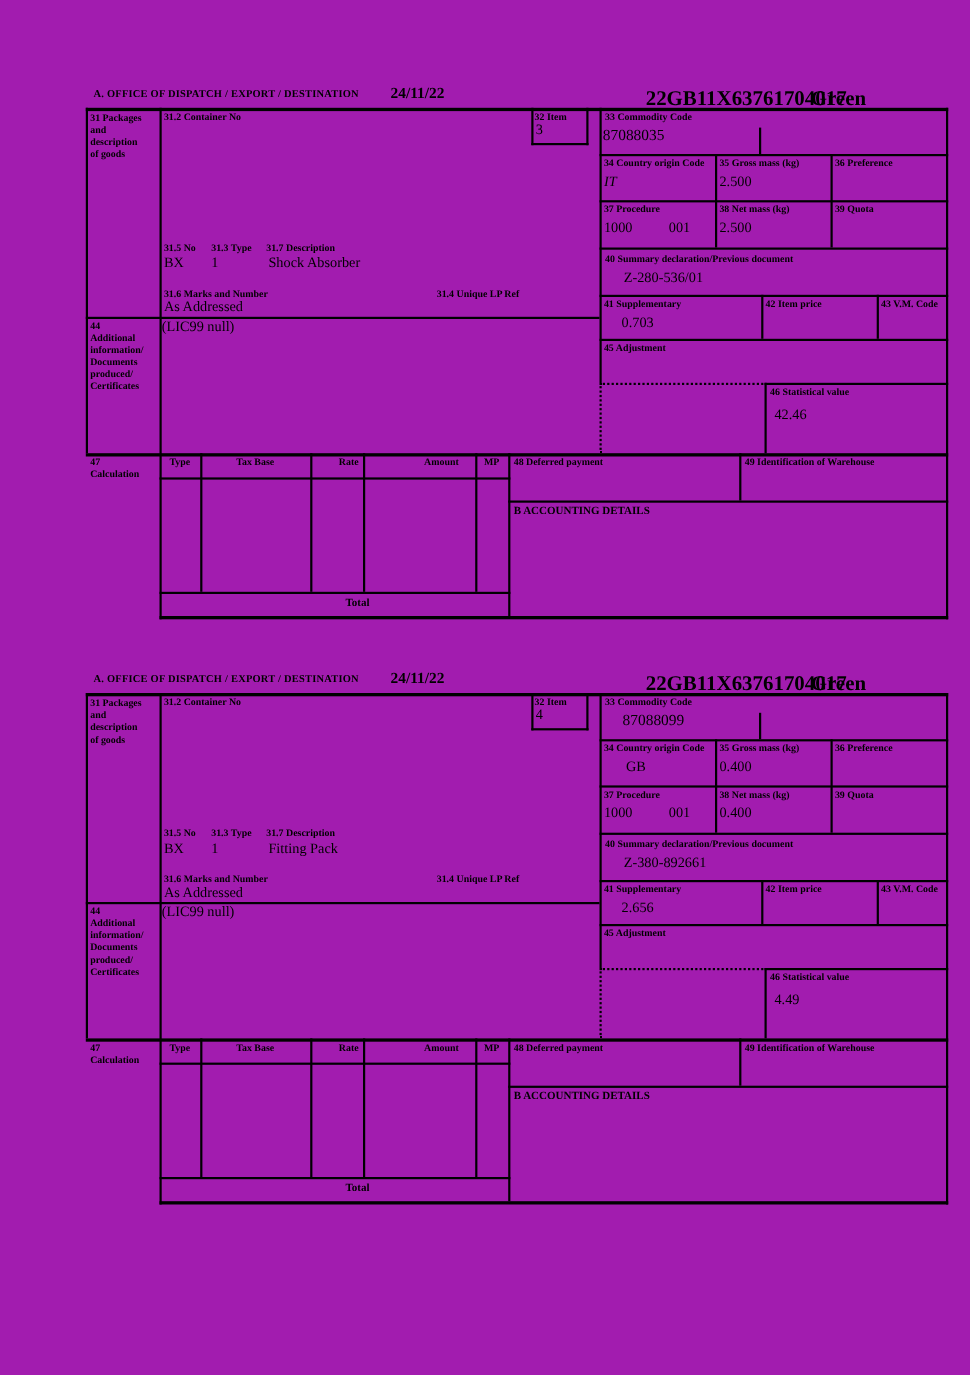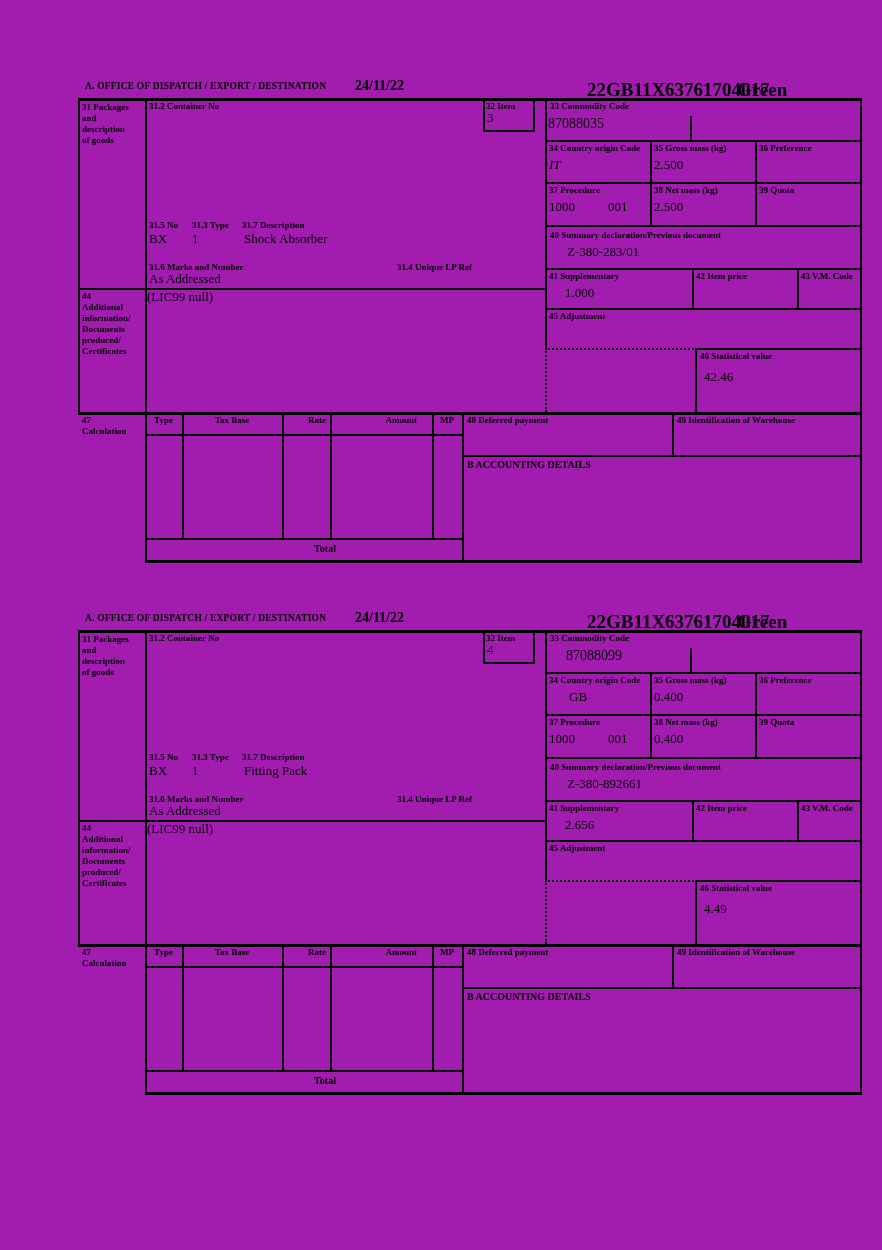--- a/index.html
+++ b/index.html
@@ -110,24 +110,24 @@
     <div class="lbl" style="left:759px;top:65px;">36 Preference</div>
 
     <div class="lbl" style="left:549px;top:107px;">37 Procedure</div>
     <div class="val" style="left:549px;top:121px;">1000</div>
     <div class="val" style="left:608px;top:121px;">001</div>
     <div class="lbl" style="left:654px;top:107px;">38 Net mass (kg)</div>
     <div class="val" style="left:654px;top:121px;">2.500</div>
     <div class="lbl" style="left:759px;top:107px;">39 Quota</div>
 
     <div class="lbl" style="left:550px;top:152px;">40 Summary declaration/Previous document</div>
-    <div class="val" style="left:567px;top:166px;">Z-380-283/01</div>
+    <div class="val" style="left:567px;top:166px;">Z-280-536/01</div>
 
     <div class="lbl" style="left:549px;top:193px;">41 Supplementary</div>
-    <div class="val" style="left:565px;top:207px;">1.000</div>
+    <div class="val" style="left:565px;top:207px;">0.703</div>
     <div class="lbl" style="left:696px;top:193px;">42 Item price</div>
     <div class="lbl" style="left:801px;top:193px;">43 V.M. Code</div>
 
     <div class="lbl" style="left:549px;top:233px;">45 Adjustment</div>
 
     <div class="lbl" style="left:700px;top:273px;">46 Statistical value</div>
     <div class="val" style="left:704px;top:291px;">42.46</div>
 
     <div class="th tc" style="left:145px;width:37px;">Type</div>
     <div class="th tc" style="left:182px;width:100px;">Tax Base</div>

